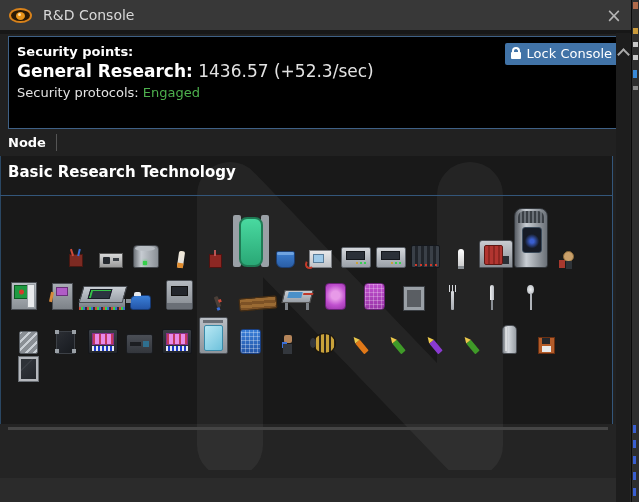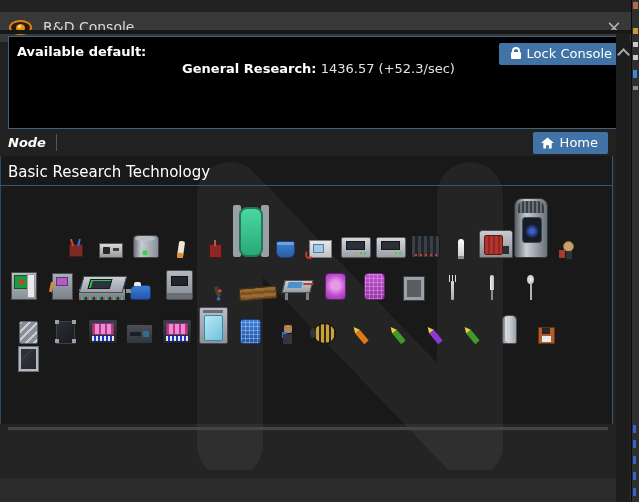--- a/index.html
+++ b/index.html
@@ -1,55 +1,55 @@
 <!DOCTYPE html>
 <html><head>
 <meta charset="utf-8">
 <style>
   html,body{margin:0;padding:0;background:#1a1a1a;width:639px;height:502px;overflow:hidden;
     font-family:"DejaVu Sans","Liberation Sans",sans-serif;}
   .window{position:absolute;left:0;top:0;width:631px;height:502px;background:#212121;border-right:1px solid #0a0a0a;}
 
   
-  .titlebar{position:absolute;left:0;top:12px;width:631px;height:30px;background:#383838;display:flex;align-items:center;}
+  .titlebar{position:absolute;left:0;top:0;width:631px;height:30px;background:#383838;display:flex;align-items:center;}
   .titlebar-sep{position:absolute;left:0;top:30px;width:631px;height:4px;background:#171717;}
   .eye{position:relative;width:23px;height:15px;background:#d9821a;border-radius:50%;margin-left:9px;flex:none;}
   .eye .eo{position:absolute;inset:2px;background:#2a1a06;border-radius:50%;}
   .eye .ei{position:absolute;left:7px;top:4px;width:9px;height:8px;background:#e8941a;border-radius:50%;}
   .eye .eg{position:absolute;left:9px;top:5px;width:3px;height:3px;background:#ffe2b0;border-radius:50%;}
   .win-title{margin-left:11px;font-size:14px;color:#d8d8d8;}
   .close-btn{position:absolute;right:9px;top:4px;font-size:19px;color:#b5b5b5;cursor:pointer;line-height:22px;}
 
   
   .points{position:absolute;left:8px;top:36px;width:603px;height:81px;background:#000;border:1px solid #3f6186;padding:5px 8px;box-sizing:content-box;}
   .pt-head{font-size:13px;font-weight:bold;color:#fff;margin-top:2px;}
-  .pt-row{font-size:13px;color:#e2e2e2;margin-left:0;margin-top:2px;text-align:center;}
+  .pt-row{font-size:17px;color:#e2e2e2;margin-left:0;margin-top:2px;}
   .pt-row b{color:#fff;}
   .pt-sec{font-size:13px;color:#e2e2e2;margin-top:4px;}
   .pt-sec .ok{color:#4db04d;}
   .lock-btn{position:absolute;right:6px;top:6px;background:#4173a7;color:#fff;font-size:13px;border-radius:2px;
-    padding:3px 10px 4px 12px;display:flex;align-items:center;gap:6px;cursor:pointer;}
+    padding:3px 10px 4px 6px;display:flex;align-items:center;gap:6px;cursor:pointer;}
   .lock{position:relative;width:10px;height:7px;background:#fff;border-radius:1px;margin-top:4px;}
   .lock i{position:absolute;left:1px;top:-5px;width:4px;height:5px;border:2px solid #fff;border-bottom:none;border-radius:4px 4px 0 0;}
 
   
   .tabbar{position:absolute;left:0;top:129px;width:613px;height:27px;display:flex;align-items:center;border-bottom:1px solid #33567a;background:#212121;}
-  .node-label{font-size:13px;font-weight:bold;color:#fff;margin-left:8px;font-style:italic;}
+  .node-label{font-size:13px;font-weight:bold;color:#fff;margin-left:8px;}
   .tab-div{width:1px;height:17px;background:#555;margin:0 9px 0 10px;}
   .tab{font-size:13px;padding:5px 12px 4px;cursor:pointer;color:#8c8c8c;}
   .tab.selected{background:#2e2e2e;color:#f2f2f2;border-bottom:2px solid #d9d9d9;padding-bottom:2px;}
   .home-btn{position:absolute;right:5px;top:3px;background:#4173a7;color:#fff;font-size:13px;border-radius:2px;
     padding:3px 10px 4px 8px;display:flex;align-items:center;gap:6px;cursor:pointer;}
   .home-btn svg{display:block;}
 
   
   .content-bg{position:absolute;left:0;top:156px;width:613px;height:268px;background:#191919;border-right:1px solid #33567a;border-left:1px solid #2a4763;box-sizing:border-box;}
   .watermark{position:absolute;left:180px;top:160px;z-index:1;}
   .node-content{position:absolute;left:0;top:156px;width:613px;height:268px;z-index:2;}
-  .node-title{font-size:15px;font-weight:normal;color:#fff;padding:7px 8px 4px;border-bottom:1px solid #33567a;}
+  .node-title{font-size:15px;font-weight:bold;color:#fff;padding:7px 8px 14px;border-bottom:1px solid #33567a;}
   .node-desc{font-size:13px;color:#e6e6e6;padding:9px 8px 0;}
 
   .icon-row{display:flex;align-items:flex-end;}
   .cell{display:flex;justify-content:center;align-items:flex-end;flex:none;}
   .row-0{margin-top:14px;height:58px;padding-left:58px;}
   .row-0 .cell{width:35px;}
   .row-1{height:42px;padding-left:4px;}
   .row-1 .cell{width:39px;}
   .row-2{height:44px;padding-left:10px;}
   .row-2 .cell{width:37px;}
@@ -231,42 +231,40 @@
         <span class="eo"></span>
         <span class="ei"></span>
         <span class="eg"></span>
       </span>
     <span class="win-title">R&amp;D Console</span>
     <span class="close-btn">×</span>
   </div>
   <div class="titlebar-sep"></div>
 
   <div class="points">
-    <div class="pt-head">Available default:</div>
+    <div class="pt-head">Security points:</div>
     <div class="pt-row">
       <b>General Research:</b>
       <span>1436.57 (+52.3/sec)</span>
+    </div>
+    <div class="pt-sec">
+      <span>Security protocols:</span>
+      <span class="ok">Engaged</span>
     </div>
     <div class="lock-btn">
       <span class="lock">
           <i></i>
         </span>
       <span>Lock Console</span>
     </div>
   </div>
 
   <div class="tabbar">
     <span class="node-label">Node</span>
     <span class="tab-div"></span>
-    <span class="home-btn">
-      <svg width="13" height="12" viewBox="0 0 14 12">
-          <path d="M7 0 L14 6 L11.5 6 L11.5 12 L8.5 12 L8.5 8.5 L5.5 8.5 L5.5 12 L2.5 12 L2.5 6 L0 6 Z" fill="#fff"></path>
-        </svg>
-      <span>Home</span>
-    </span>
   </div>
 
   <div class="content-bg"></div>
   <div class="lower-bg"></div>
   <div class="lower-band"></div>
   <svg class="watermark" width="340" height="310" viewBox="0 0 340 310">
     <path d="M50 285 L50 35 L290 285 L290 35" stroke="rgba(255,255,255,0.05)" stroke-width="66" fill="none" stroke-linecap="round" stroke-linejoin="round"></path>
   </svg>
 
   <div class="node-content">

